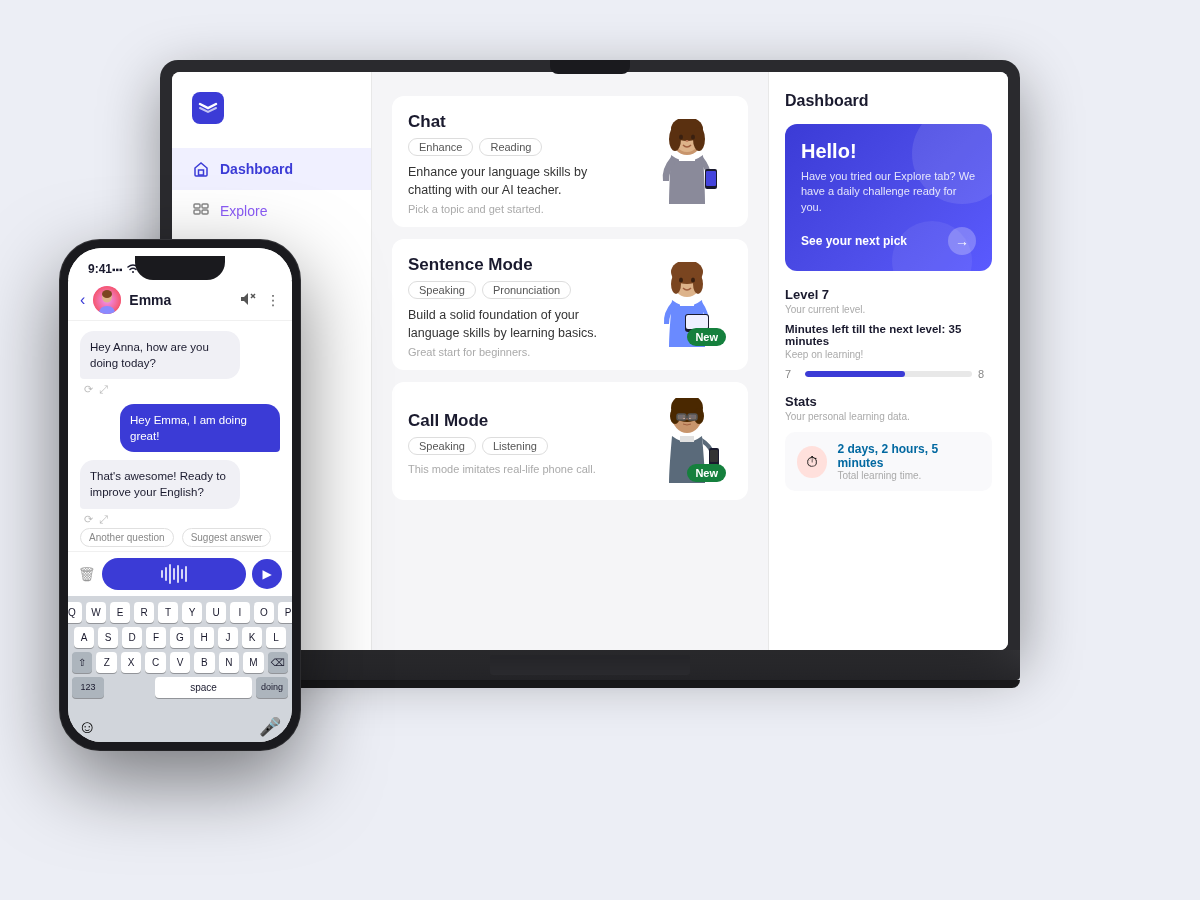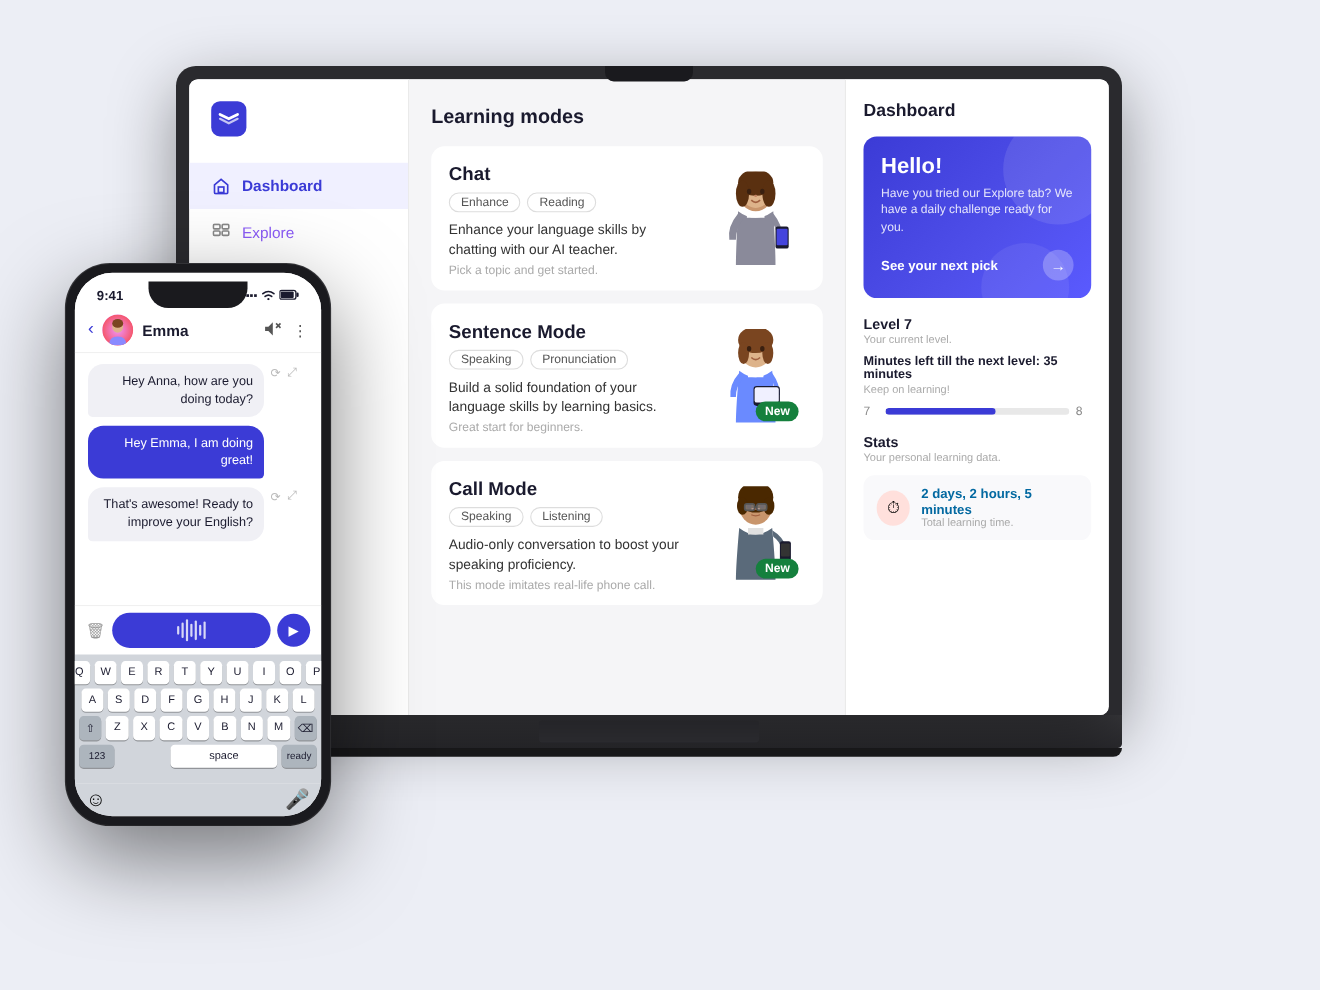--- a/index.html
+++ b/index.html
@@ -396,21 +396,20 @@
       width: 90px;
       height: 24px;
       background: #1a1a1e;
       border-radius: 0 0 18px 18px;
       z-index: 10;
     }
     .phone-status-bar {
       background: #fff;
       padding: 14px 20px 4px;
       display: flex;
-      justify-content: space-between;
       align-items: center;
       font-size: 12px;
       font-weight: 700;
       color: #1a1a2e;
     }
     .status-icons {
       display: flex;
       gap: 4px;
       align-items: center;
       font-size: 10px;
@@ -455,23 +454,22 @@
     .chat-messages {
       flex: 1;
       padding: 10px 12px;
       overflow: hidden;
       display: flex;
       flex-direction: column;
       gap: 8px;
     }
     .msg-row {
       display: flex;
-      flex-direction: row;
+      flex-direction: column;
       gap: 2px;
-      text-align: right;
     }
     .msg-text {
       padding: 8px 10px;
       border-radius: 14px;
       font-size: 11.5px;
       line-height: 1.4;
       max-width: 80%;
     }
     .msg-in {
       background: #f0f0f5;
@@ -635,21 +633,20 @@
           <span class="nav-icon">
             <svg width="16" height="16" viewBox="0 0 16 16" fill="none">
               <polyline points="2,12 6,7 10,9 14,4" stroke="#888" stroke-width="1.5" fill="none" stroke-linecap="round"></polyline>
             </svg>
           </span>
           <span>Progress</span>
         </div>
       </div>
 
       <div class="app-main">
-        <div class="section-title">Learning modes</div>
 
         <div class="mode-card">
           <div class="mode-card-content">
             <div class="mode-card-title">Chat</div>
             <div class="tag-row">
               <span class="tag">Enhance</span>
               <span class="tag">Reading</span>
             </div>
             <div class="mode-card-desc">Enhance your language skills by chatting with our AI teacher.</div>
             <div class="mode-card-hint">Pick a topic and get started.</div>
@@ -715,21 +712,20 @@
           </div>
         </div>
 
         <div class="mode-card">
           <div class="mode-card-content">
             <div class="mode-card-title">Call Mode</div>
             <div class="tag-row">
               <span class="tag">Speaking</span>
               <span class="tag">Listening</span>
             </div>
-            <div class="mode-card-desc">Audio-only conversation to boost your speaking proficiency.</div>
             <div class="mode-card-hint">This mode imitates real-life phone call.</div>
           </div>
           <div class="mode-card-image" style="position:relative">
             <svg class="char-img" viewBox="0 0 80 90" xmlns="http://www.w3.org/2000/svg">
 
               <ellipse cx="40" cy="18" rx="15" ry="17" fill="#c8956c"></ellipse>
               <ellipse cx="40" cy="10" rx="16" ry="14" fill="#4a2800"></ellipse>
               <ellipse cx="28" cy="18" rx="5" ry="8" fill="#4a2800"></ellipse>
               <ellipse cx="52" cy="18" rx="5" ry="8" fill="#4a2800"></ellipse>
               <ellipse cx="34" cy="18" rx="2" ry="2.5" fill="#3a2010"></ellipse>
@@ -866,20 +862,24 @@
         </div>
         <div class="msg-row">
           <span class="msg-text msg-in">That's awesome! Ready to improve your English?</span>
           <div class="msg-actions">
             <span>⟳</span>
             <span>⤢</span>
           </div>
         </div>
       </div>
 
+      <div class="chat-suggestions">
+        <span class="suggestion-pill">Another question</span>
+        <span class="suggestion-pill">Suggest answer</span>
+      </div>
 
       <div class="chat-input-bar">
         <span class="chat-delete-btn">🗑</span>
         <div class="chat-mic-btn">
           <div class="mic-wave-bar" style="height:8px"></div>
           <div class="mic-wave-bar" style="height:14px"></div>
           <div class="mic-wave-bar" style="height:20px"></div>
           <div class="mic-wave-bar" style="height:12px"></div>
           <div class="mic-wave-bar" style="height:18px"></div>
           <div class="mic-wave-bar" style="height:10px"></div>
@@ -919,21 +919,21 @@
           <div class="key">C</div>
           <div class="key">V</div>
           <div class="key">B</div>
           <div class="key">N</div>
           <div class="key">M</div>
           <div class="key key-special" style="max-width:28px">⌫</div>
         </div>
         <div class="key-bottom-row">
           <div class="key key-special" style="flex:1; max-width:40px; font-size:9px">123</div>
           <div class="key key-space">space</div>
-          <div class="key key-special" style="flex:1; max-width:48px; font-size:9px">ready</div>
+          <div class="key key-special" style="flex:1; max-width:48px; font-size:9px">doing</div>
         </div>
       </div>
 
       <div class="phone-bottom-bar">
         <span style="font-size:18px">☺</span>
         <span style="font-size:18px">🎤</span>
       </div>
     </div>
   </div>
 </div>

